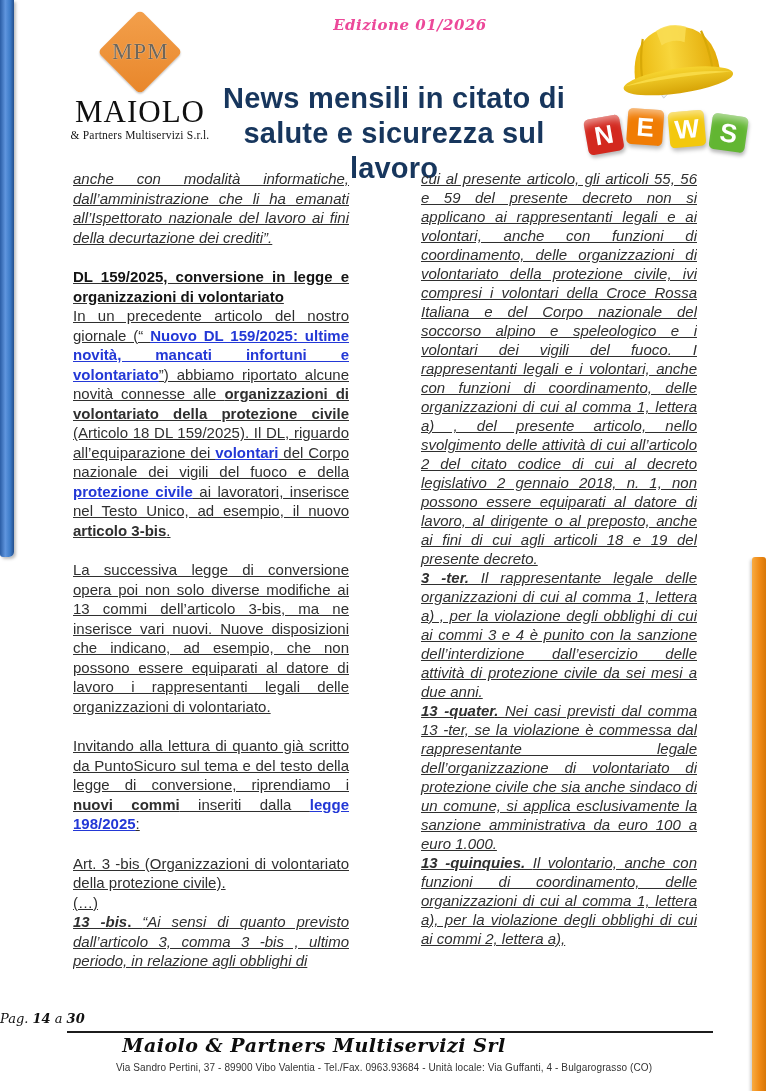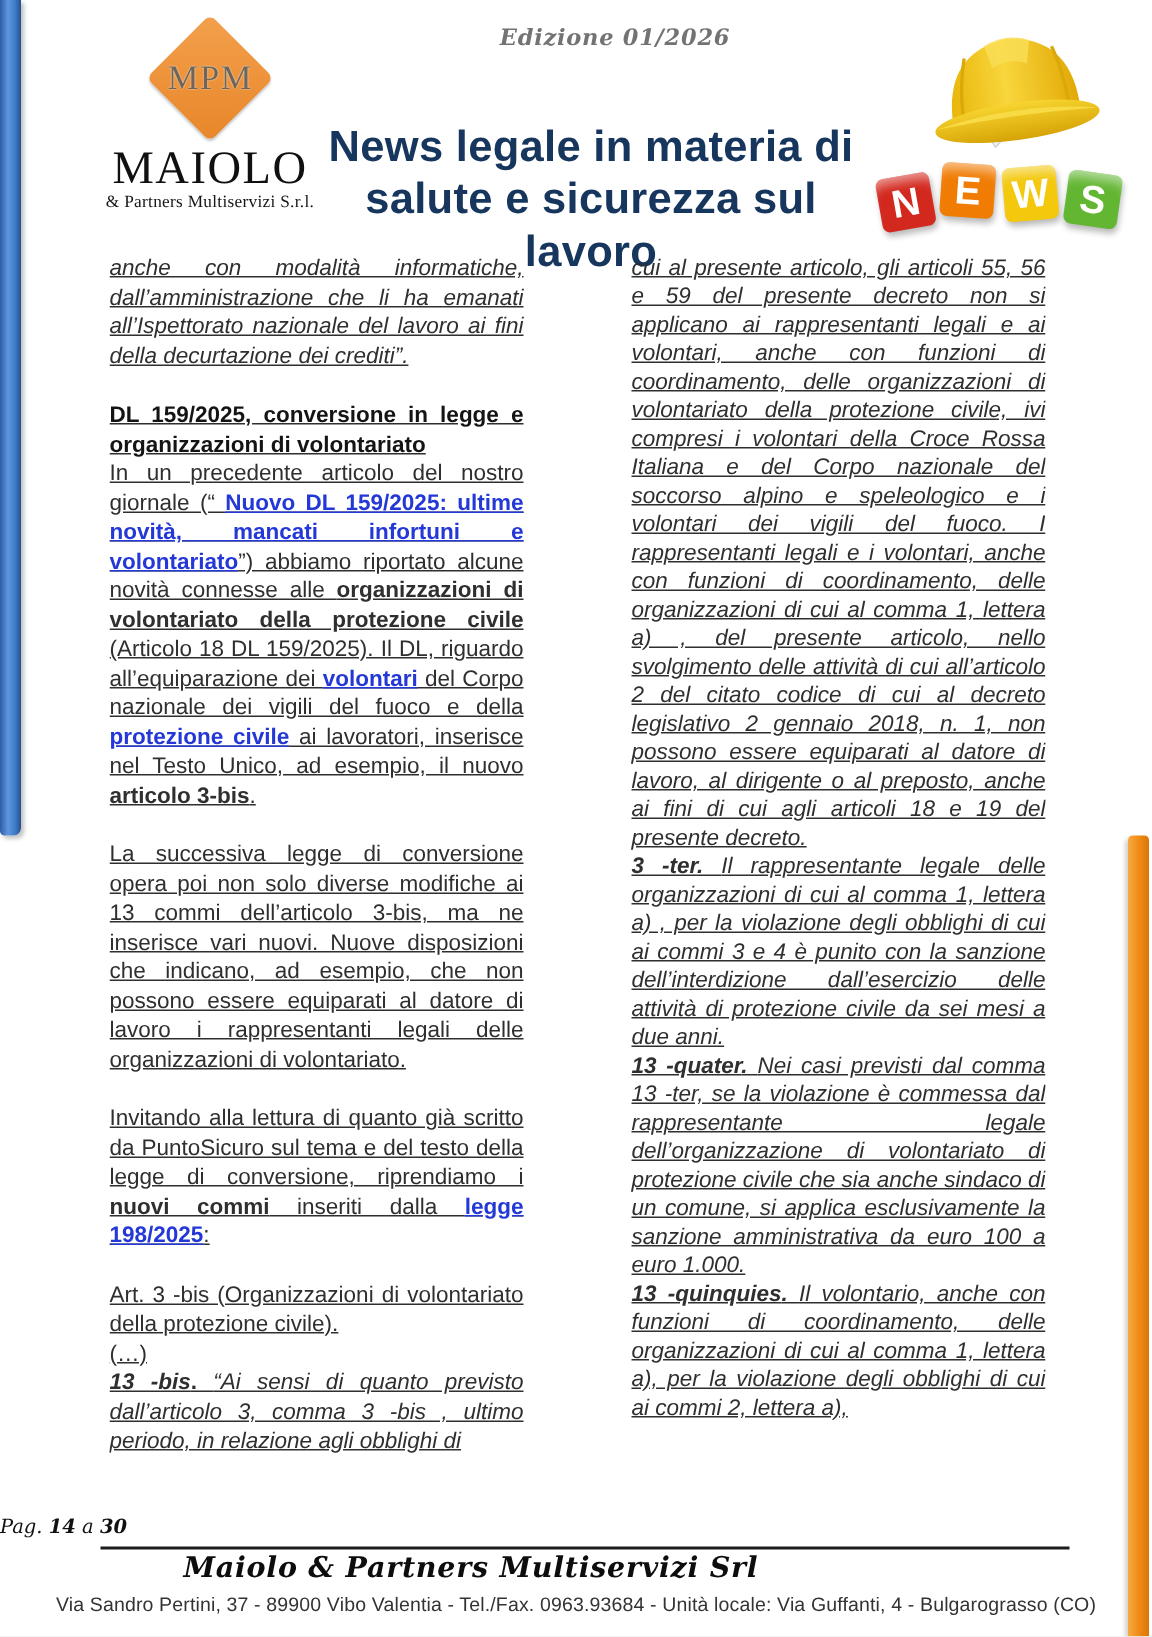--- a/index.html
+++ b/index.html
@@ -35,21 +35,21 @@
     box-shadow:-2px 2px 3px rgba(0,0,0,.18);
     border-radius:3px 3px 0 0;
   }
 
   
   .edition{
     position:absolute;top:16px;left:300px;width:220px;
     text-align:center;
     font-family:"DejaVu Serif",serif;
     font-style:italic;font-weight:bold;
-    font-size:15px;color:#737373;
+    font-size:15px;color:#ec4899;
     letter-spacing:.5px;
   }
   .logo{position:absolute;left:58px;top:8px;width:164px;text-align:center;}
   .diamond{
     width:60px;height:60px;margin:14px auto 0;
     background:linear-gradient(135deg,#f3a04c,#e8862a);
     transform:rotate(45deg);
     border-radius:5px;
     box-shadow:1px 1px 2px rgba(0,0,0,.25);
     display:flex;align-items:center;justify-content:center;
@@ -125,42 +125,42 @@
     position:absolute;top:1031px;left:67px;width:646px;height:0;
     border-top:2.5px solid #1c1c1c;
   }
   .company{
     position:absolute;top:1034px;left:0;width:628px;text-align:center;
     font-family:"DejaVu Serif",serif;font-style:italic;font-weight:bold;
     font-size:19px;color:#0d0d0d;letter-spacing:.5px;
   }
   .address{
     position:absolute;top:1062px;left:0;width:768px;text-align:center;
-    font-size:13px;color:#333;letter-spacing:.1px;
+    font-size:10px;color:#333;letter-spacing:.1px;
   }
 </style>
 </head>
 <body>
 
 <div class="page">
 
   <div class="bar-left"></div>
   <div class="bar-right"></div>
 
   <div class="edition">Edizione 01/2026</div>
 
   <div class="logo">
     <div class="diamond">
       <span class="diamond-text">MPM</span>
     </div>
     <div class="logo-name">MAIOLO</div>
     <div class="logo-sub">&amp; Partners Multiservizi S.r.l.</div>
   </div>
 
-  <h1 class="title"><span>News legale in materia di</span><br><span>salute e sicurezza sul lavoro</span></h1>
+  <h1 class="title"><span>News mensili in citato di</span><br><span>salute e sicurezza sul lavoro</span></h1>
 
   <svg class="hardhat" viewBox="0 0 150 110" aria-hidden="true">
     <defs>
       <linearGradient id="domeGrad" x1="0" y1="0" x2="1" y2="0">
         <stop offset="0" stop-color="#e9b50a"></stop>
         <stop offset="0.45" stop-color="#f8d63c"></stop>
         <stop offset="1" stop-color="#e2a906"></stop>
       </linearGradient>
       <linearGradient id="brimGrad" x1="0" y1="0" x2="0" y2="1">
         <stop offset="0" stop-color="#f7d530"></stop>

